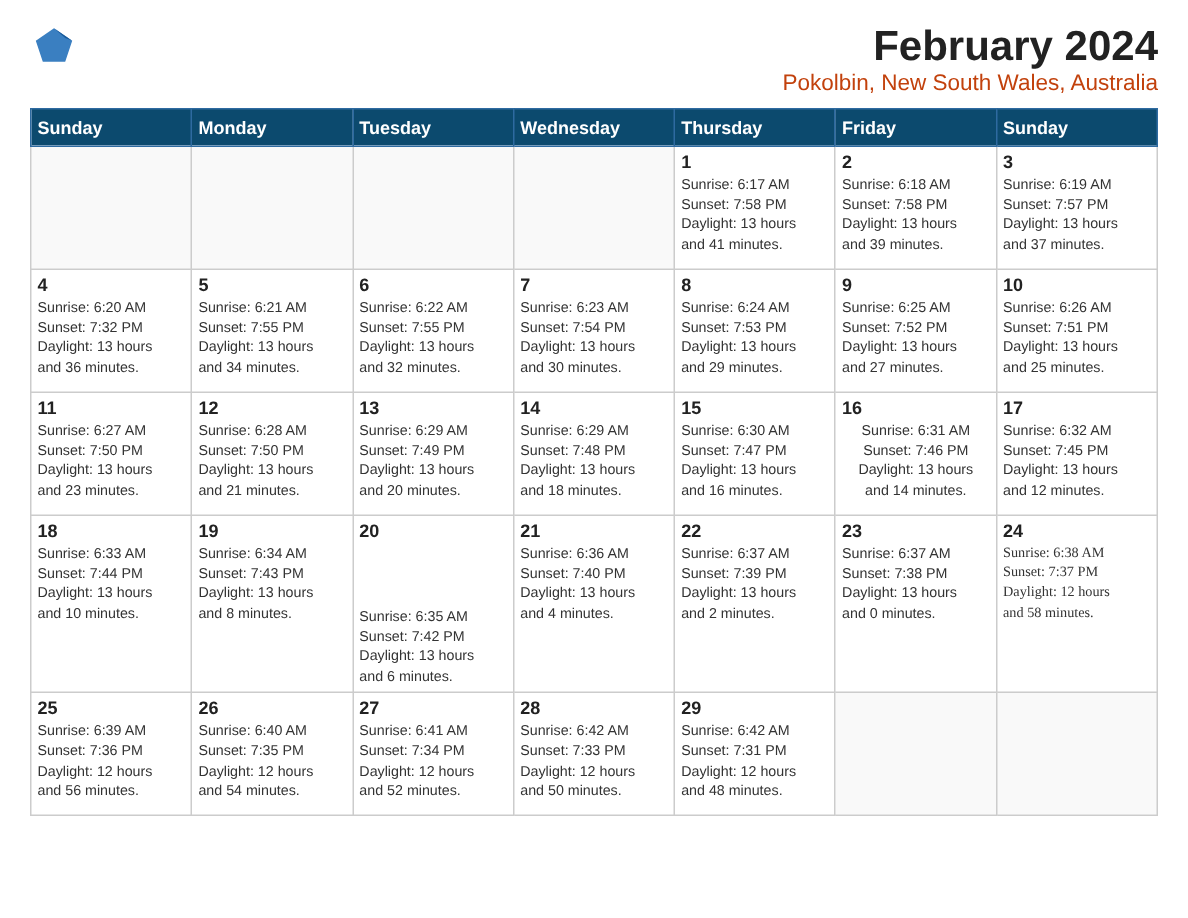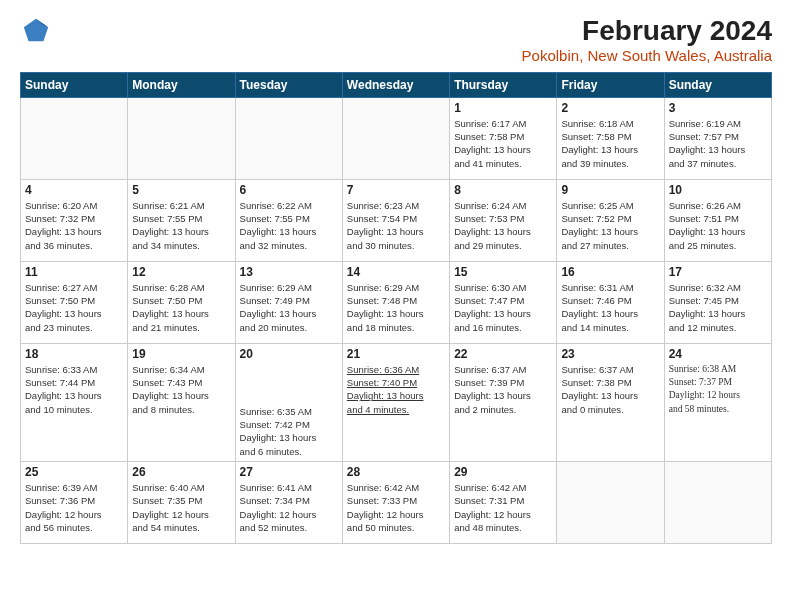--- a/index.html
+++ b/index.html
@@ -225,21 +225,21 @@
           </td>
           <td>
             <div class="day-number">15</div>
             <div class="day-info" style="white-space: pre-line;">Sunrise: 6:30 AM
 Sunset: 7:47 PM
 Daylight: 13 hours
 and 16 minutes.</div>
           </td>
           <td>
             <div class="day-number">16</div>
-            <div class="day-info" style="white-space: pre-line;">Sunrise: 6:31 AM
+            <div class="day-info" style="white-space: pre-line; text-align: center;">Sunrise: 6:31 AM
 Sunset: 7:46 PM
 Daylight: 13 hours
 and 14 minutes.</div>
           </td>
           <td>
             <div class="day-number">17</div>
             <div class="day-info" style="white-space: pre-line;">Sunrise: 6:32 AM
 Sunset: 7:45 PM
 Daylight: 13 hours
 and 12 minutes.</div>
@@ -262,21 +262,21 @@
           </td>
           <td>
             <div class="day-number">20</div>
             <div class="day-info" style="white-space: pre-line; margin-top: 44px;">Sunrise: 6:35 AM
 Sunset: 7:42 PM
 Daylight: 13 hours
 and 6 minutes.</div>
           </td>
           <td>
             <div class="day-number">21</div>
-            <div class="day-info" style="white-space: pre-line; text-decoration: underline;">Sunrise: 6:36 AM
+            <div class="day-info" style="white-space: pre-line;">Sunrise: 6:36 AM
 Sunset: 7:40 PM
 Daylight: 13 hours
 and 4 minutes.</div>
           </td>
           <td>
             <div class="day-number">22</div>
             <div class="day-info" style="white-space: pre-line;">Sunrise: 6:37 AM
 Sunset: 7:39 PM
 Daylight: 13 hours
 and 2 minutes.</div>

